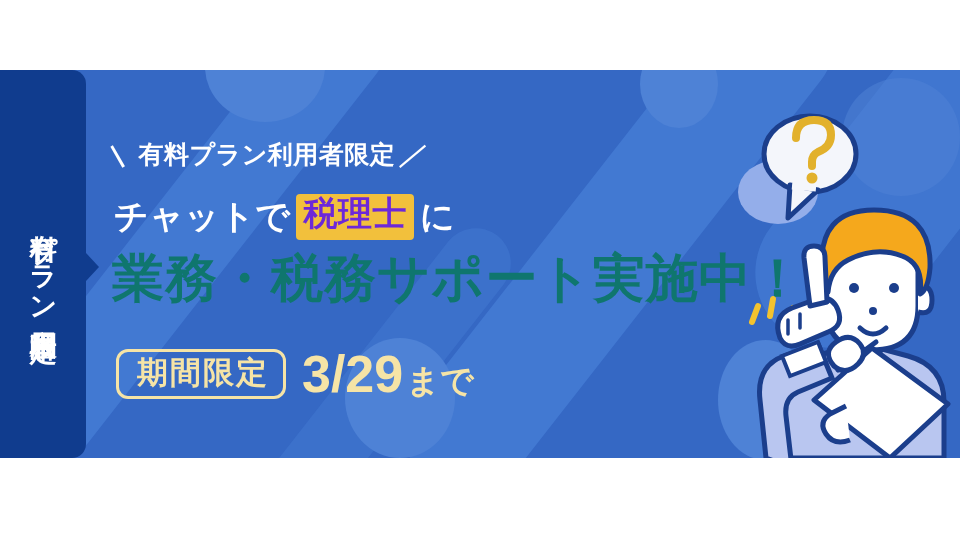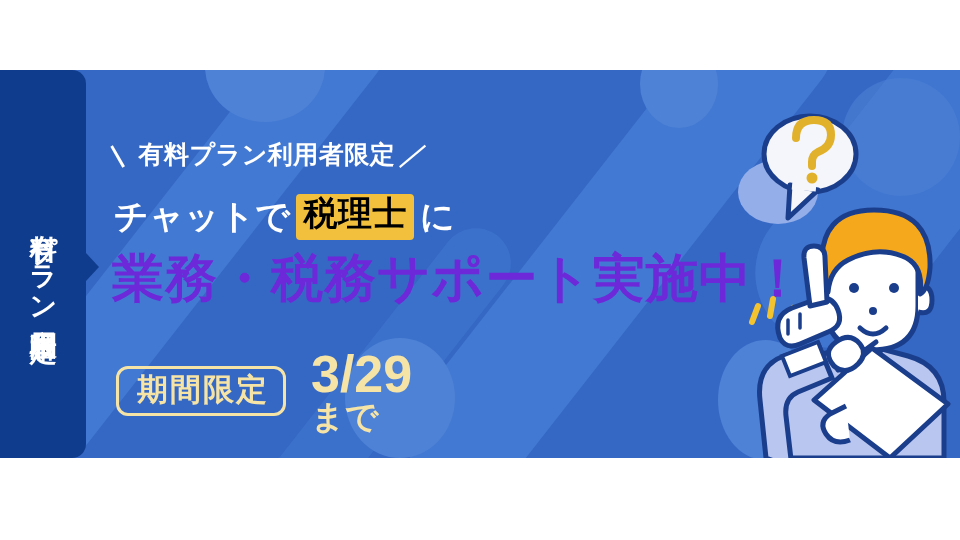--- a/index.html
+++ b/index.html
@@ -130,65 +130,64 @@
     color: #ffffff;
     font-size: 34px;
     font-weight: 700;
     letter-spacing: .5px;
     white-space: nowrap;
     display: flex;
   }
   .hl {
     display: inline-block;
     background: #F2C03C;
-    color: #000000;
+    color: #6d28d9;
     font-weight: 700;
     border-radius: 4px;
     padding: 2px 7px 4px 7px;
     margin: 0 6px;
     line-height: 1;
   }
 
   .headline {
     position: absolute;
     left: 8px;
     top: 182px;
-    color: #6d28d9;
+    color: #0f766e;
     font-size: 52px;
     font-weight: 700;
     letter-spacing: 1px;
     white-space: nowrap;
     line-height: 1;
   }
 
   .daterow {
     position: absolute;
     left: 12px;
     top: 278px;
     display: flex;
     align-items: center;
-    gap: 22px;
+    gap: 16px;
   }
   .badge {
     border: 3px solid #F6E4A6;
     border-radius: 12px;
     color: #F6E4A6;
     font-size: 31px;
     font-weight: 700;
     letter-spacing: 2px;
     padding: 5px 14px 8px 18px;
     line-height: 1;
   }
   .date {
     color: #F6E4A6;
     font-weight: 700;
     line-height: 1;
     display: flex;
     align-items: baseline;
-    flex-direction: column;
   }
   .date .num { font-size: 52px; letter-spacing: 0px; }
   .date .suffix { font-size: 33px; margin-left: 3px; }
 
   
   .illo {
     position: absolute;
     right: 0;
     top: 70px;
     width: 230px;

